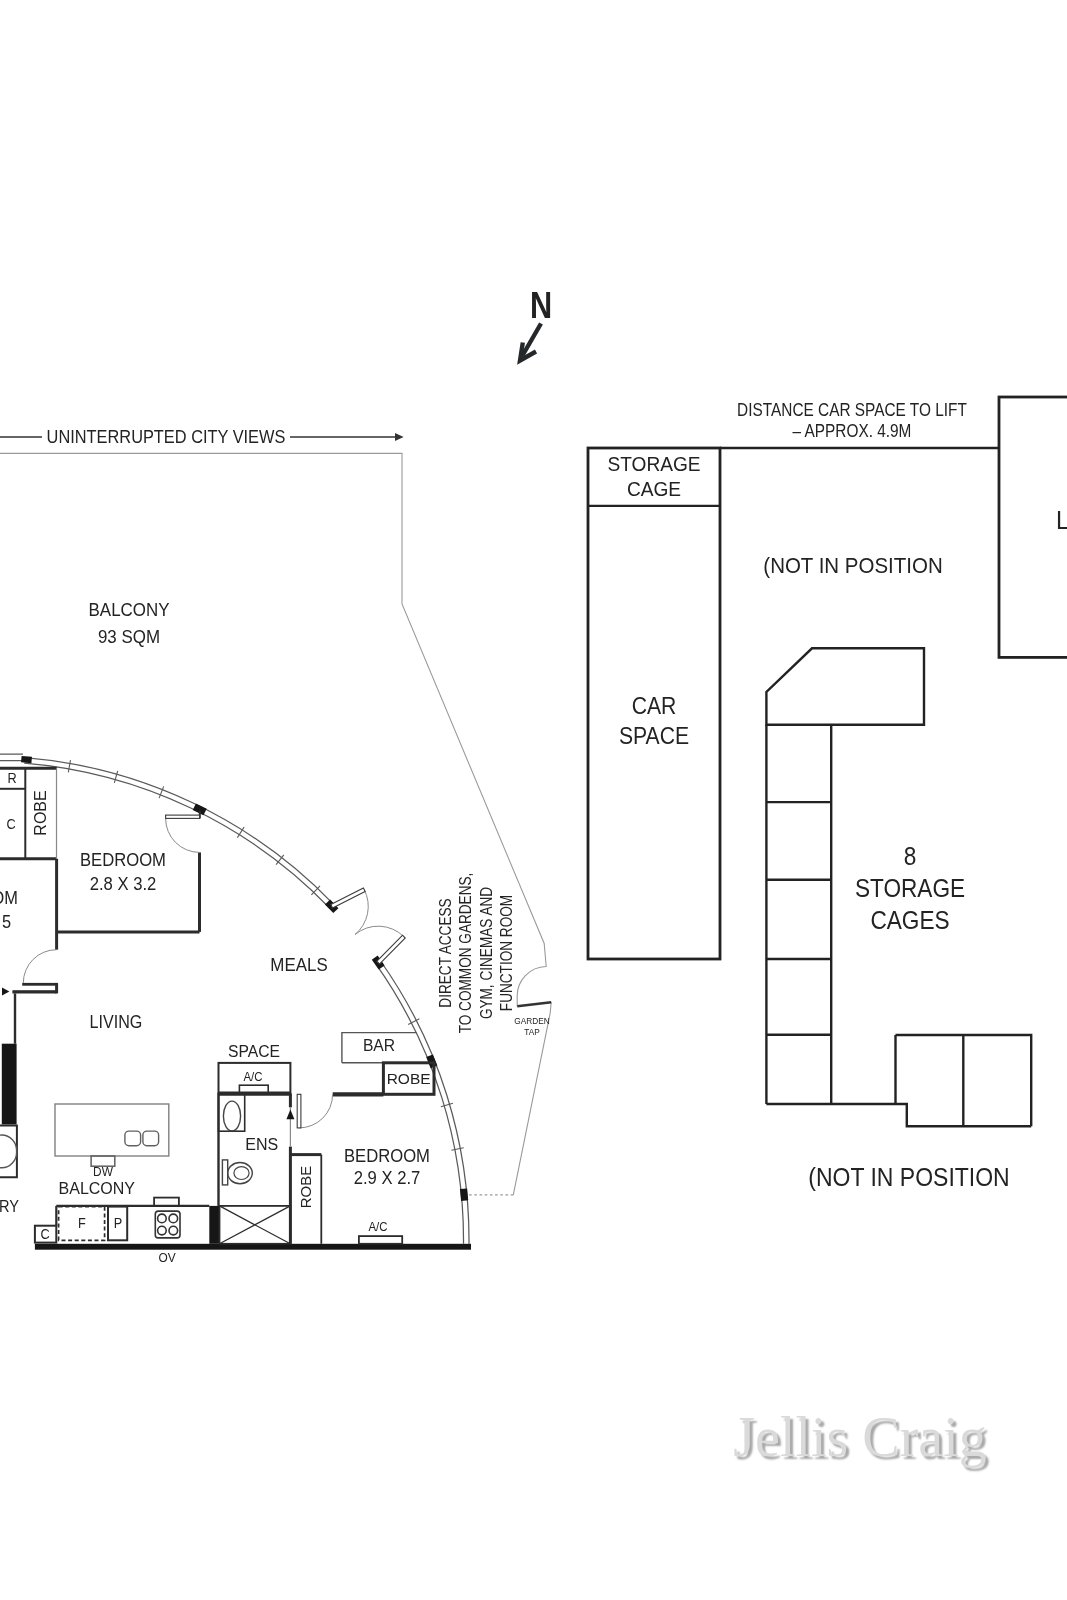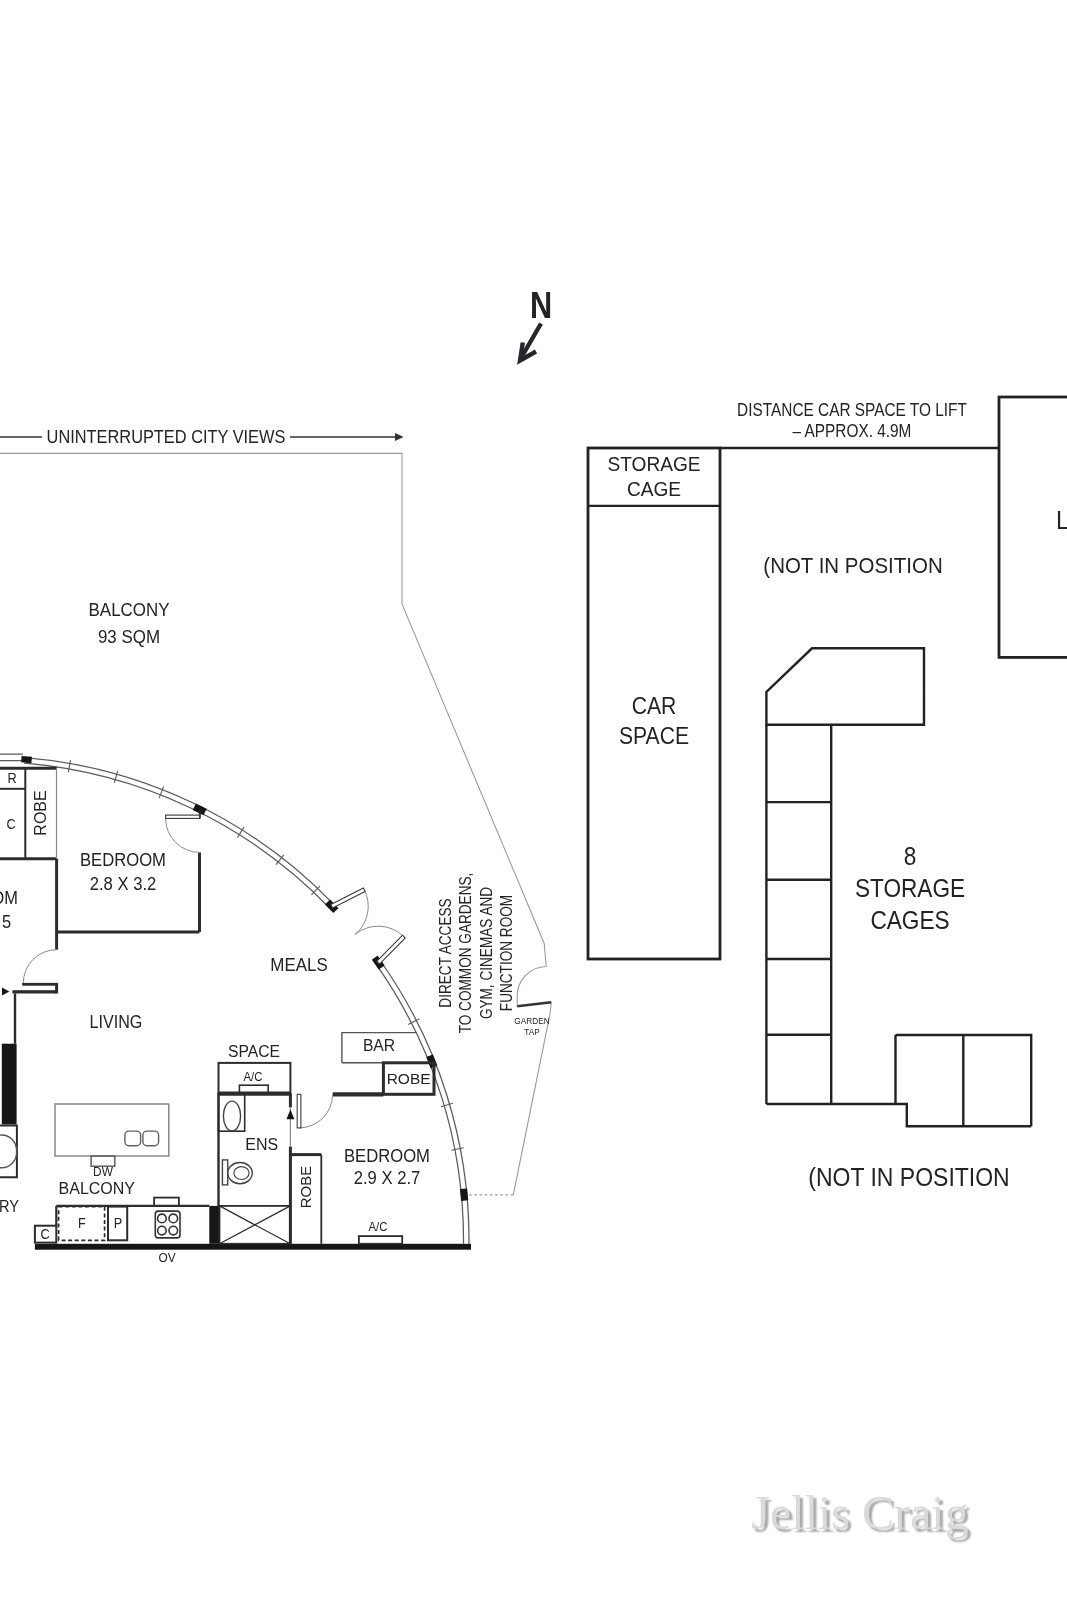--- a/index.html
+++ b/index.html
@@ -269,13 +269,13 @@
   <div>TO COMMON GARDENS,</div>
   <div>GYM, CINEMAS AND</div>
   <div>FUNCTION ROOM</div>
 </div>
 
 <div class="t" style="left:531.8px;top:1027.4px;font-size:8.6px;line-height:10.6px;transform:translate(-50%,-50%) scaleX(0.96);">
   <div>GARDEN</div>
   <div>TAP</div>
 </div>
 
-<div class="wm" style="left:860px;top:1512px;font-size:48px;">Jellis Craig</div>
+<div class="wm" style="left:860px;top:1437px;font-size:56px;">Jellis Craig</div>
 
 </body></html>

